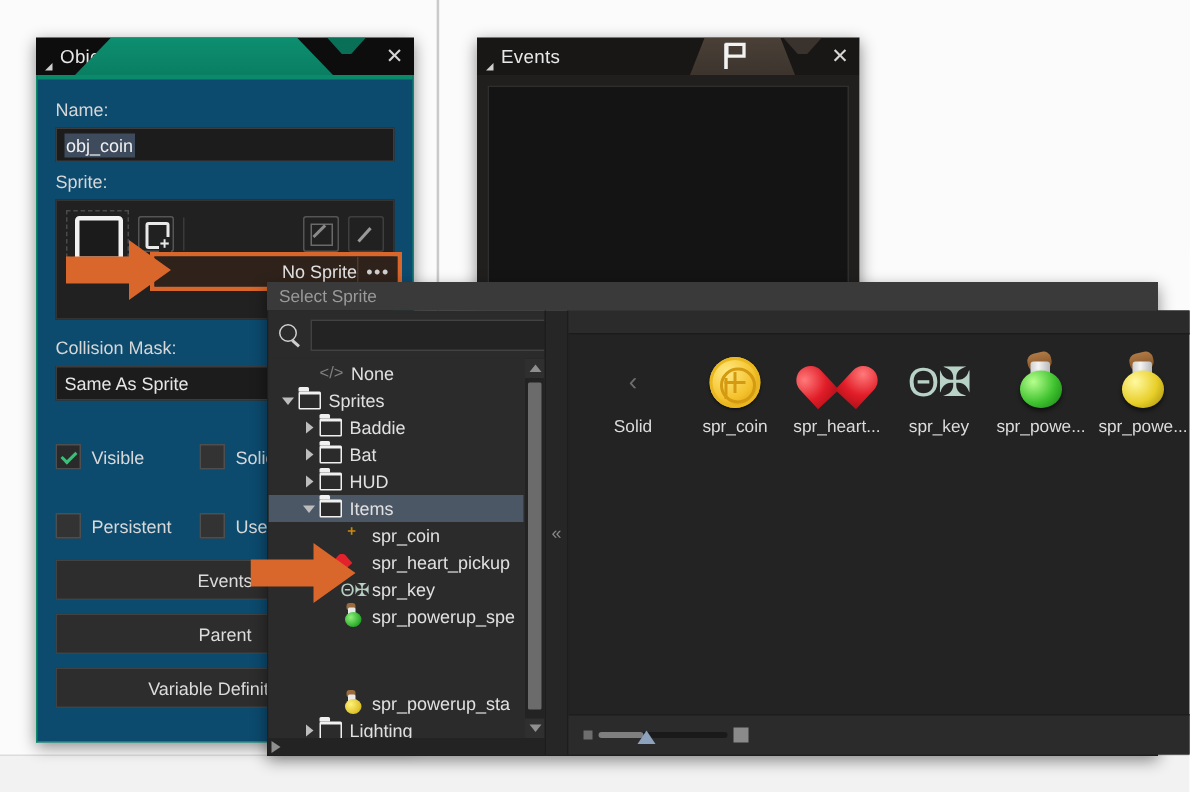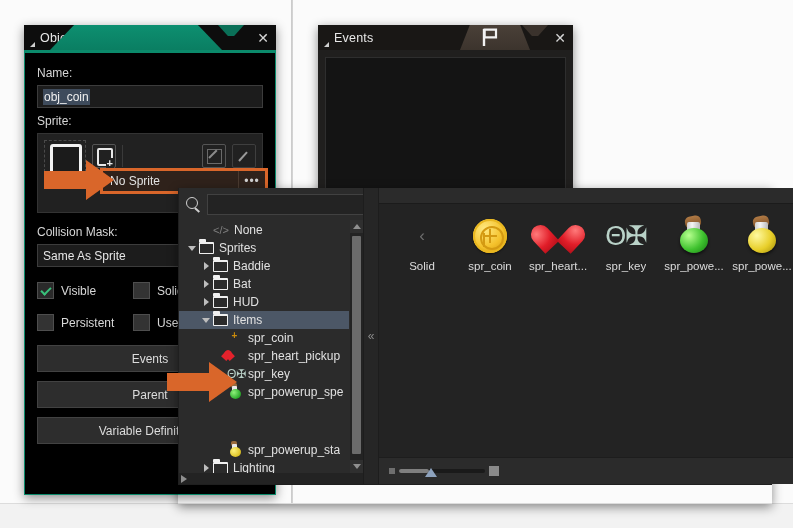--- a/index.html
+++ b/index.html
@@ -33,21 +33,21 @@
      clip-path:polygon(14% 0,86% 0,100% 100%,0% 100%);}
   .tb-notch{position:absolute;top:0;width:26px;height:11px;
      clip-path:polygon(0 0,100% 0,62% 100%,38% 100%);}
 
   
   #obj-window{left:24px;top:25px;width:252px;height:470px;}
   #obj-window .titlebar{background:#0d0d0d;}
   #obj-tab{left:26px;width:172px;}
   #obj-tab .trap{background:linear-gradient(to bottom,#0d8f70,#0a7e62);}
   #obj-tab-notch{left:194px;background:#0a6f57;}
-  #obj-window .obj-body{position:relative;background:#000000;height:445px;
+  #obj-window .obj-body{position:relative;background:#0c4a6e;height:445px;
      border:1px solid #0b8a6b;border-top:none;box-sizing:border-box;
      padding:10px 12px 0 12px;}
   .obj-accent-under{position:absolute;left:0;top:0;width:100%;height:3px;background:#0b8a6b;}
 
   .field-label{font-size:12px;color:#d6d6d6;margin:6px 0 5px 0;}
   .text-input{height:21px;background:#1c1c1c;border:1px solid #3c3c3c;
      display:flex;align-items:center;padding:0 5px;font-size:12px;color:#e6e6e6;}
   .text-input .sel{background:#3e4b5c;color:#f0f0f0;padding:1px 1px;}
 
   .sprite-box{margin-top:5px;background:#212121;border:1px solid #333;height:78px;position:relative;}
@@ -67,25 +67,25 @@
      background:#8a8a8a;transform:rotate(-45deg);transform-origin:left center;}
   .ico-brush{border-color:#3f3f3f;}
   .ico-brush::before{border:none;}
   .ico-brush::after{content:"";position:absolute;left:6px;top:15px;width:12px;height:2px;
      background:#9a9a9a;transform:rotate(-48deg);transform-origin:left center;}
   .tool-sep{width:1px;height:22px;background:#3a3a3a;flex:0 0 auto;}
 
   .nosprite-wrap{position:absolute;left:62px;top:34px;width:168px;height:26px;
      border:3px solid #d9662a;box-sizing:border-box;}
   .nosprite{position:absolute;inset:0;background:#2f221b;display:flex;align-items:center;}
-  .nosprite .lbl{font-size:12px;color:#e2e2e2;padding-left:7px;flex:1 1 auto;}
+  .nosprite .lbl{font-size:12px;color:#e2e2e2;padding-left:7px;flex:1 1 auto;text-align:right;}
   .nosprite .dots{width:26px;border-left:1px solid #4a3a30;height:100%;display:flex;
      align-items:center;justify-content:center;font-size:12px;color:#cfcfcf;letter-spacing:1px;}
 
-  .check-row{display:flex;margin-top:15px;}
+  .check-row{display:flex;margin-top:29px;}
   .check{display:flex;align-items:center;font-size:12px;color:#d8d8d8;width:96px;}
   .cbox{width:15px;height:15px;border:1px solid #4e4e4e;background:#333;margin-right:7px;
      display:flex;align-items:center;justify-content:center;flex:0 0 auto;}
   .cbox.on{background:#2a2a2a;}
   .cbox.on::after{content:"";width:8px;height:4px;border-left:2px solid #39c07a;
      border-bottom:2px solid #39c07a;transform:rotate(-45deg);margin-top:-2px;}
 
   .big-btn{height:25px;margin-top:9px;background:#2d2d2d;border:1px solid #424242;
      display:flex;align-items:center;justify-content:center;font-size:12px;color:#dcdcdc;}
 
@@ -312,20 +312,21 @@
         <path d="M3 1 L3 18" stroke="#f2f2f2" stroke-width="2.4" fill="none"></path>
         <path d="M3.6 1.6 L15 1.6 L15 9.4 L3.6 9.4 Z" fill="none" stroke="#f2f2f2" stroke-width="2.2"></path>
       </svg>
     </div>
     <div class="events-body">
       <div class="events-canvas"></div>
     </div>
   </div>
 
   <div class="win" id="select-sprite">
+    <div class="ss-title">Select Sprite</div>
     <div class="ss-body">
 
       <div class="ss-left">
         <div class="ss-search">
           <div class="mag"></div>
           <input type="text" value="" placeholder="" style="">
         </div>
         <div class="tree-wrap">
           <div class="tree" id="tree-host">
               <div class="tnode" style="padding-left: 20px;">

